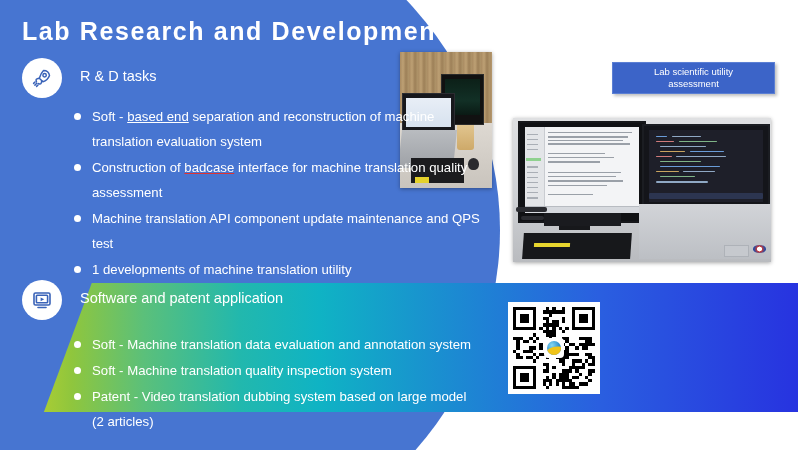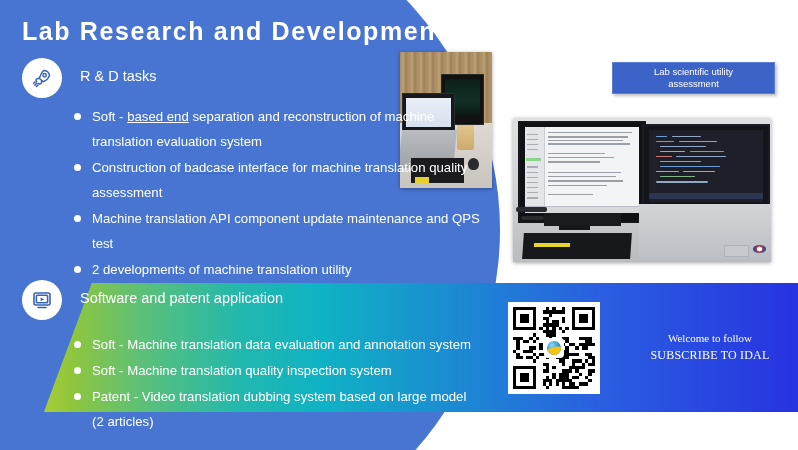--- a/index.html
+++ b/index.html
@@ -381,21 +381,21 @@
       <li>
         <span class="dot"></span>
         <span><span>Construction of </span><span class="u-red">badcase</span><span> interface for machine translation quality assessment</span></span>
       </li>
       <li>
         <span class="dot"></span>
         <span>Machine translation API component update maintenance and QPS test</span>
       </li>
       <li>
         <span class="dot"></span>
-        <span>2 developments of machine translation utility</span>
+        <span>1 developments of machine translation utility</span>
       </li>
     </ul>
   </div>
 
   <div class="section sec-sw">
     <div class="sec-head">
       <div class="icon-circle">
         <svg width="24" height="24" viewBox="0 0 24 24" fill="none" stroke="#3a63b8" stroke-width="1.6" stroke-linecap="round" stroke-linejoin="round">
           <rect x="4" y="5" width="16" height="12" rx="1.5"></rect>
           <rect x="6.4" y="7.3" width="11.2" height="7.4" rx="0.8"></rect>
@@ -1135,18 +1135,14 @@
         <i style="background: transparent;"></i>
         <i style="background: transparent;"></i>
         <i style="background: transparent;"></i>
         <i style="background: transparent;"></i>
       </div>
     <div class="qr-logo">
       <div class="glob"></div>
     </div>
   </div>
 
-  <div class="band-text">
-    <div class="l1">Welcome to follow</div>
-    <div class="l2">SUBSCRIBE TO IDAL</div>
-  </div>
 
 </div>
 
 </body></html>

